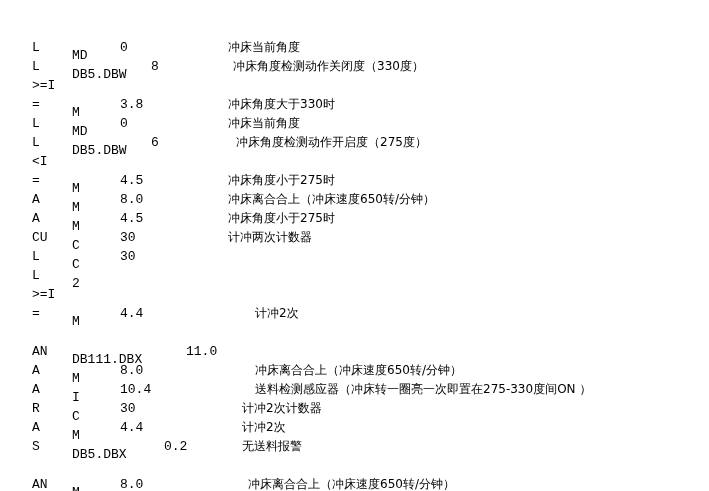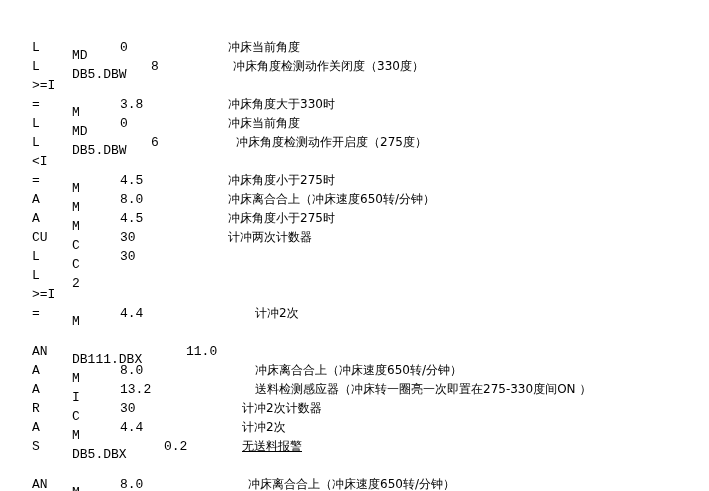--- a/index.html
+++ b/index.html
@@ -74,19 +74,19 @@
     <div class="code-line"><span class="col-op">A</span><span class="col-operand">M</span><span class="col-addr" style="left: 120px;">8.0</span><span class="col-comment" style="left: 228px;">冲床离合合上（冲床速度650转/分钟）</span></div>
     <div class="code-line"><span class="col-op">A</span><span class="col-operand">M</span><span class="col-addr" style="left: 120px;">4.5</span><span class="col-comment" style="left: 228px;">冲床角度小于275时</span></div>
     <div class="code-line"><span class="col-op">CU</span><span class="col-operand">C</span><span class="col-addr" style="left: 120px;">30</span><span class="col-comment" style="left: 228px;">计冲两次计数器</span></div>
     <div class="code-line"><span class="col-op">L</span><span class="col-operand">C</span><span class="col-addr" style="left: 120px;">30</span></div>
     <div class="code-line"><span class="col-op">L</span><span class="col-operand">2</span></div>
     <div class="code-line"><span class="col-op">&gt;=I</span></div>
     <div class="code-line"><span class="col-op">=</span><span class="col-operand">M</span><span class="col-addr" style="left: 120px;">4.4</span><span class="col-comment" style="left: 255px;">计冲2次</span></div>
     <div class="code-line blank"></div>
     <div class="code-line"><span class="col-op">AN</span><span class="col-operand">DB111.DBX</span><span class="col-addr" style="left: 164px; margin-left: 22px;">11.0</span></div>
     <div class="code-line"><span class="col-op">A</span><span class="col-operand">M</span><span class="col-addr" style="left: 120px;">8.0</span><span class="col-comment" style="left: 255px;">冲床离合合上（冲床速度650转/分钟）</span></div>
-    <div class="code-line"><span class="col-op">A</span><span class="col-operand">I</span><span class="col-addr" style="left: 120px;">13.2</span><span class="col-comment" style="left: 255px;">送料检测感应器（冲床转一圈亮一次即置在275-330度间ON ）</span></div>
+    <div class="code-line"><span class="col-op">A</span><span class="col-operand">I</span><span class="col-addr" style="left: 120px;">10.4</span><span class="col-comment" style="left: 255px;">送料检测感应器（冲床转一圈亮一次即置在275-330度间ON ）</span></div>
     <div class="code-line"><span class="col-op">R</span><span class="col-operand">C</span><span class="col-addr" style="left: 120px;">30</span><span class="col-comment" style="left: 242px;">计冲2次计数器</span></div>
     <div class="code-line"><span class="col-op">A</span><span class="col-operand">M</span><span class="col-addr" style="left: 120px;">4.4</span><span class="col-comment" style="left: 242px;">计冲2次</span></div>
-    <div class="code-line"><span class="col-op">S</span><span class="col-operand">DB5.DBX</span><span class="col-addr" style="left: 164px; text-align: right;">0.2</span><span class="col-comment" style="left: 242px; text-decoration: underline;">无送料报警</span></div>
+    <div class="code-line"><span class="col-op">S</span><span class="col-operand">DB5.DBX</span><span class="col-addr" style="left: 164px; text-align: right;">0.2</span><span class="col-comment" style="left: 242px;">无送料报警</span></div>
     <div class="code-line blank"></div>
     <div class="code-line"><span class="col-op">AN</span><span class="col-operand">M</span><span class="col-addr" style="left: 120px;">8.0</span><span class="col-comment" style="left: 248px;">冲床离合合上（冲床速度650转/分钟）</span></div>
   </div>
 
 </body></html>

